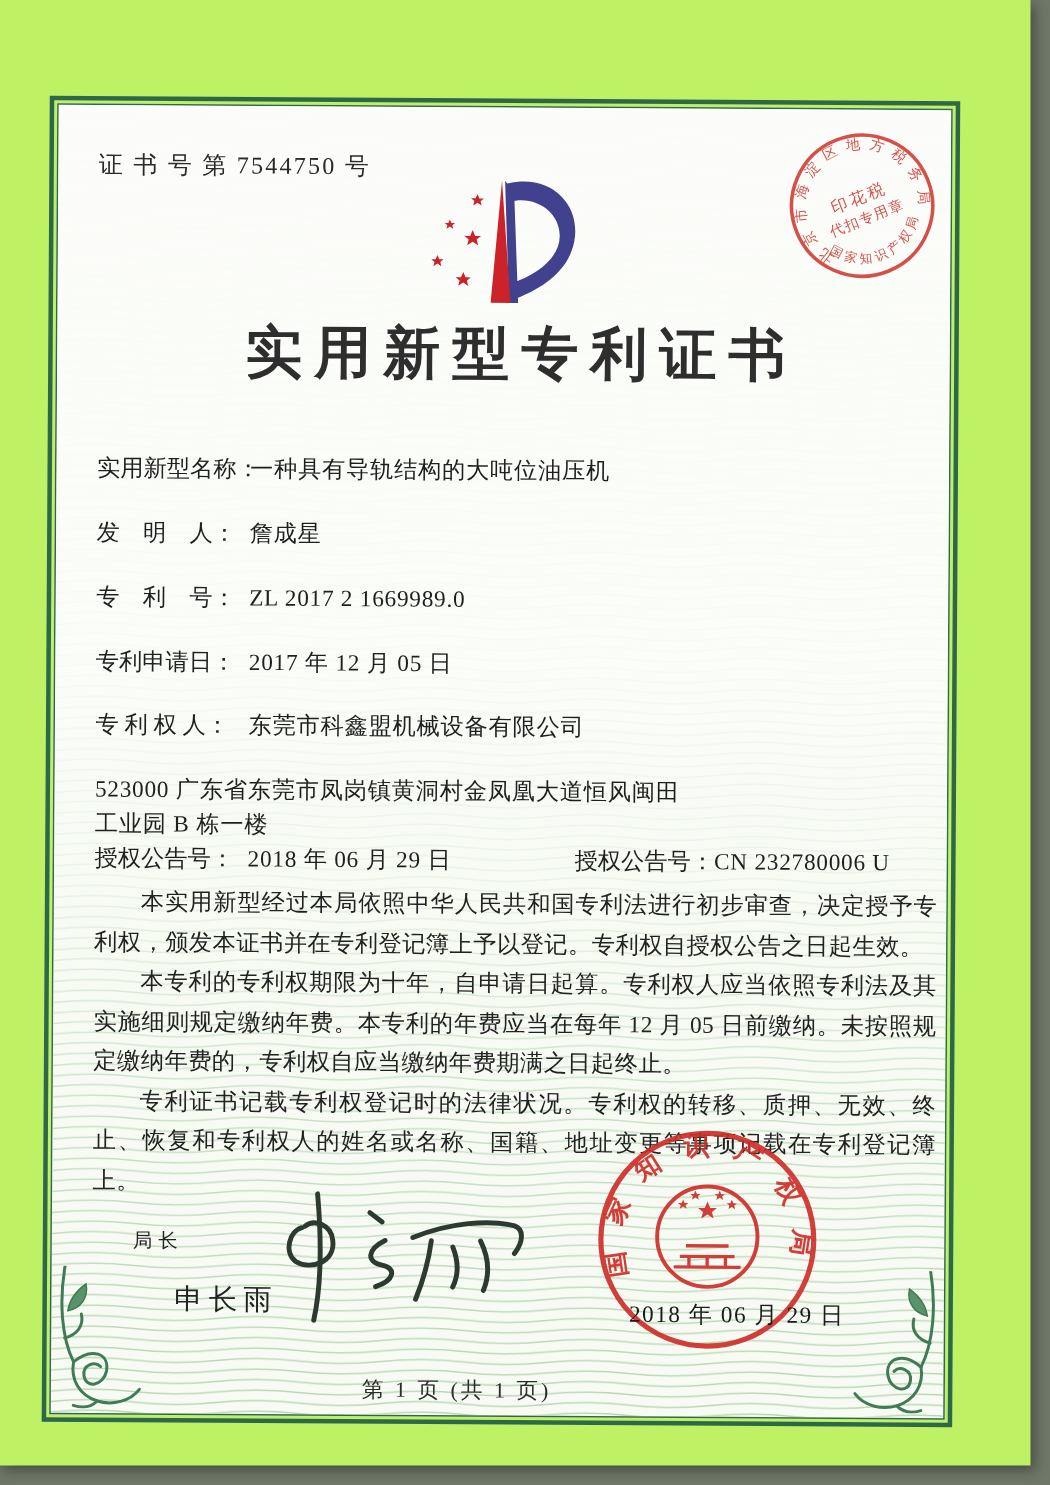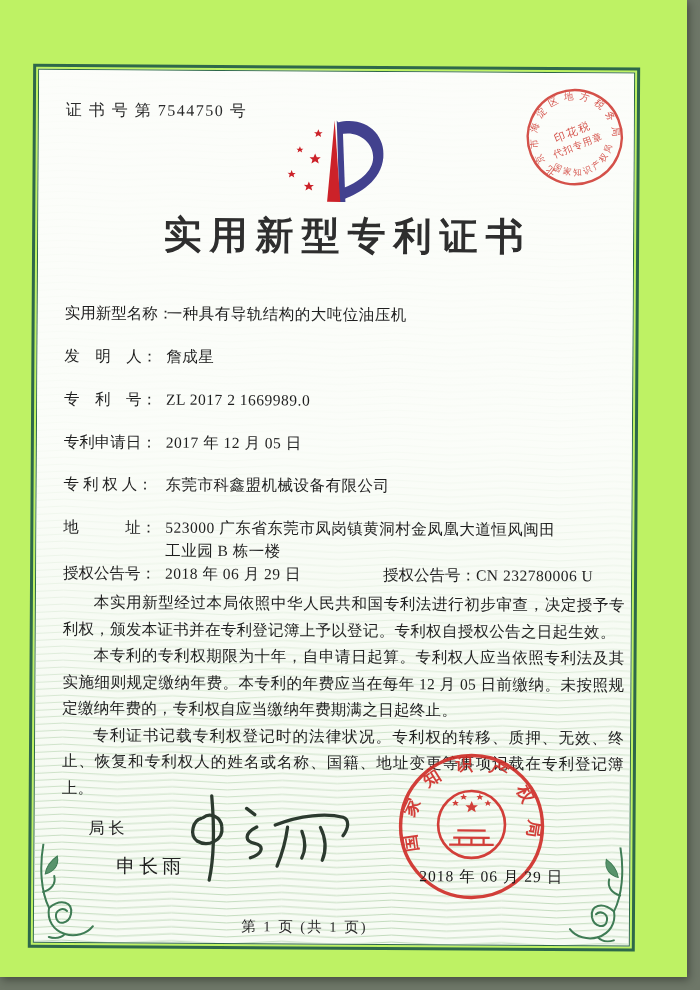--- a/index.html
+++ b/index.html
@@ -46,21 +46,21 @@
   .field{position:absolute;left:27px;display:flex;font-size:15.5px;line-height:23px;}
   .field .lab{flex:0 0 auto;width:102px;white-space:nowrap;}
   .field .val{flex:0 0 auto;letter-spacing:.5px;}
   .addr-val{width:462px;}
   .grant-no{left:347px;}
   .paras{
     position:absolute;left:27px;top:519px;width:562px;
     font-size:15.5px;line-height:26.5px;text-align:justify;letter-spacing:.3px;color:#222;
   }
   .paras p{margin:0;text-indent:2em;}
-  .sig-title{position:absolute;left:54px;top:748px;font-size:16px;letter-spacing:4px;color:#222;}
+  .sig-title{position:absolute;left:54px;top:748px;font-size:13px;letter-spacing:4px;color:#222;}
   .sig-name{position:absolute;left:54px;top:783px;font-size:19px;letter-spacing:4px;color:#222;margin-left:28px;}
   .signature{position:absolute;left:138px;top:712px;width:190px;height:104px;z-index:3;}
   .stamp-tax{position:absolute;left:486px;top:14px;width:100px;height:100px;opacity:.88;transform:rotate(-22deg);z-index:4;}
   .stamp-cnipa{position:absolute;left:362px;top:679px;width:150px;height:150px;opacity:.9;z-index:4;}
   .stamp-date{
     position:absolute;left:372px;top:794px;width:170px;text-align:center;z-index:5;
     font-size:15.5px;letter-spacing:1px;color:#1b1b1b;
   }
   .footer{
     position:absolute;left:0;top:846px;width:100%;text-align:center;
@@ -143,21 +143,20 @@
         </div>
         <div class="field" style="top:360px">
           <span class="lab">专利申请日：</span>
           <span class="val">2017 年 12 月 05 日</span>
         </div>
         <div class="field" style="top:402px">
           <span class="lab">专 利 权 人：</span>
           <span class="val">东莞市科鑫盟机械设备有限公司</span>
         </div>
         <div class="field" style="top:445px">
-          <span class="lab">地　　　址：</span>
           <span class="val addr-val">
             <span style="display:block;">523000 广东省东莞市凤岗镇黄洞村金凤凰大道恒风闽田</span>
             <span style="display:block;">工业园 B 栋一楼</span>
           </span>
         </div>
         <div class="field" style="top:491px">
           <span class="lab">授权公告号：</span>
           <span class="val">2018 年 06 月 29 日</span>
         </div>
         <div class="field grant-no" style="top:491px">

